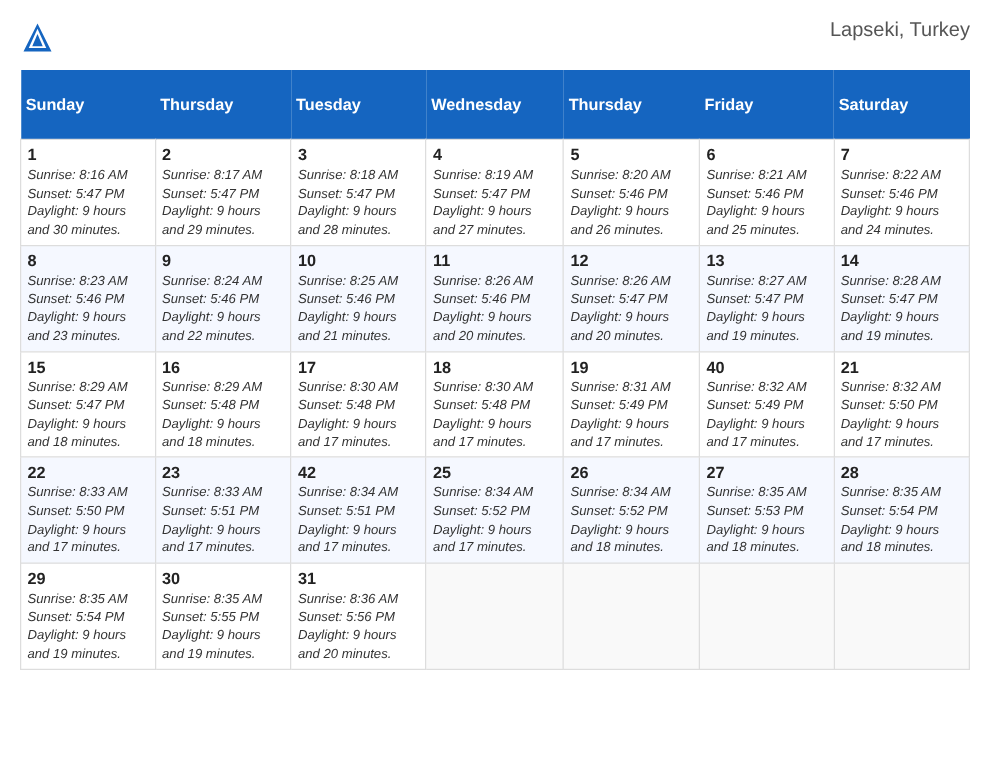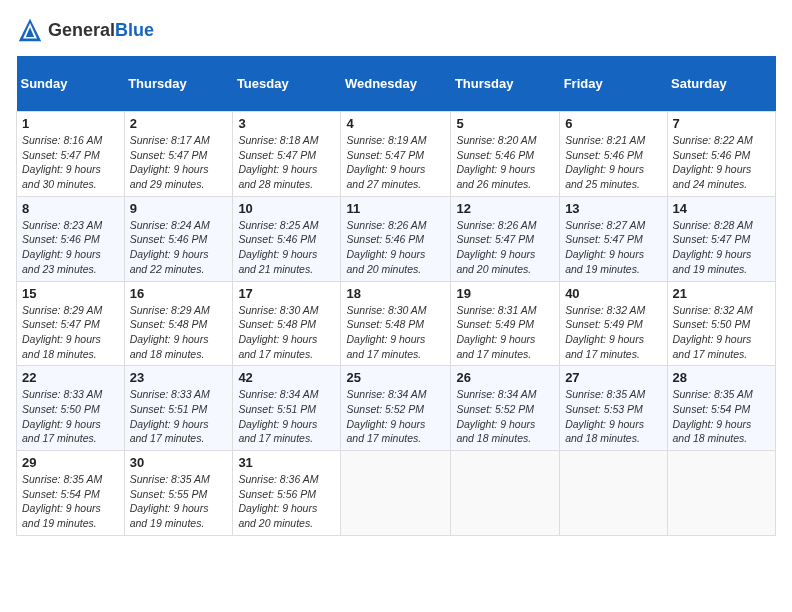--- a/index.html
+++ b/index.html
@@ -94,25 +94,23 @@
 </head>
 <body>
 
 <div class="header">
   <div class="logo">
     <svg class="logo-icon" viewBox="0 0 40 40">
       <polygon points="20,4 36,36 4,36" fill="#1565c0"></polygon>
       <polygon points="20,10 30,32 10,32" fill="#fff"></polygon>
       <polygon points="20,16 26,30 14,30" fill="#1565c0"></polygon>
     </svg>
-    <div>
-      <span class="logo-text-general">General</span><span class="logo-text-blue">Blue</span>
-    </div>
   </div>
   <div class="title-block">
+    <div class="location-title">Lapseki, Turkey</div>
   </div>
 </div>
 
 <table class="calendar">
   <thead>
     <tr>
     <th>Sunday</th>
         <th>Thursday</th>
         <th>Tuesday</th>
         <th>Wednesday</th>

